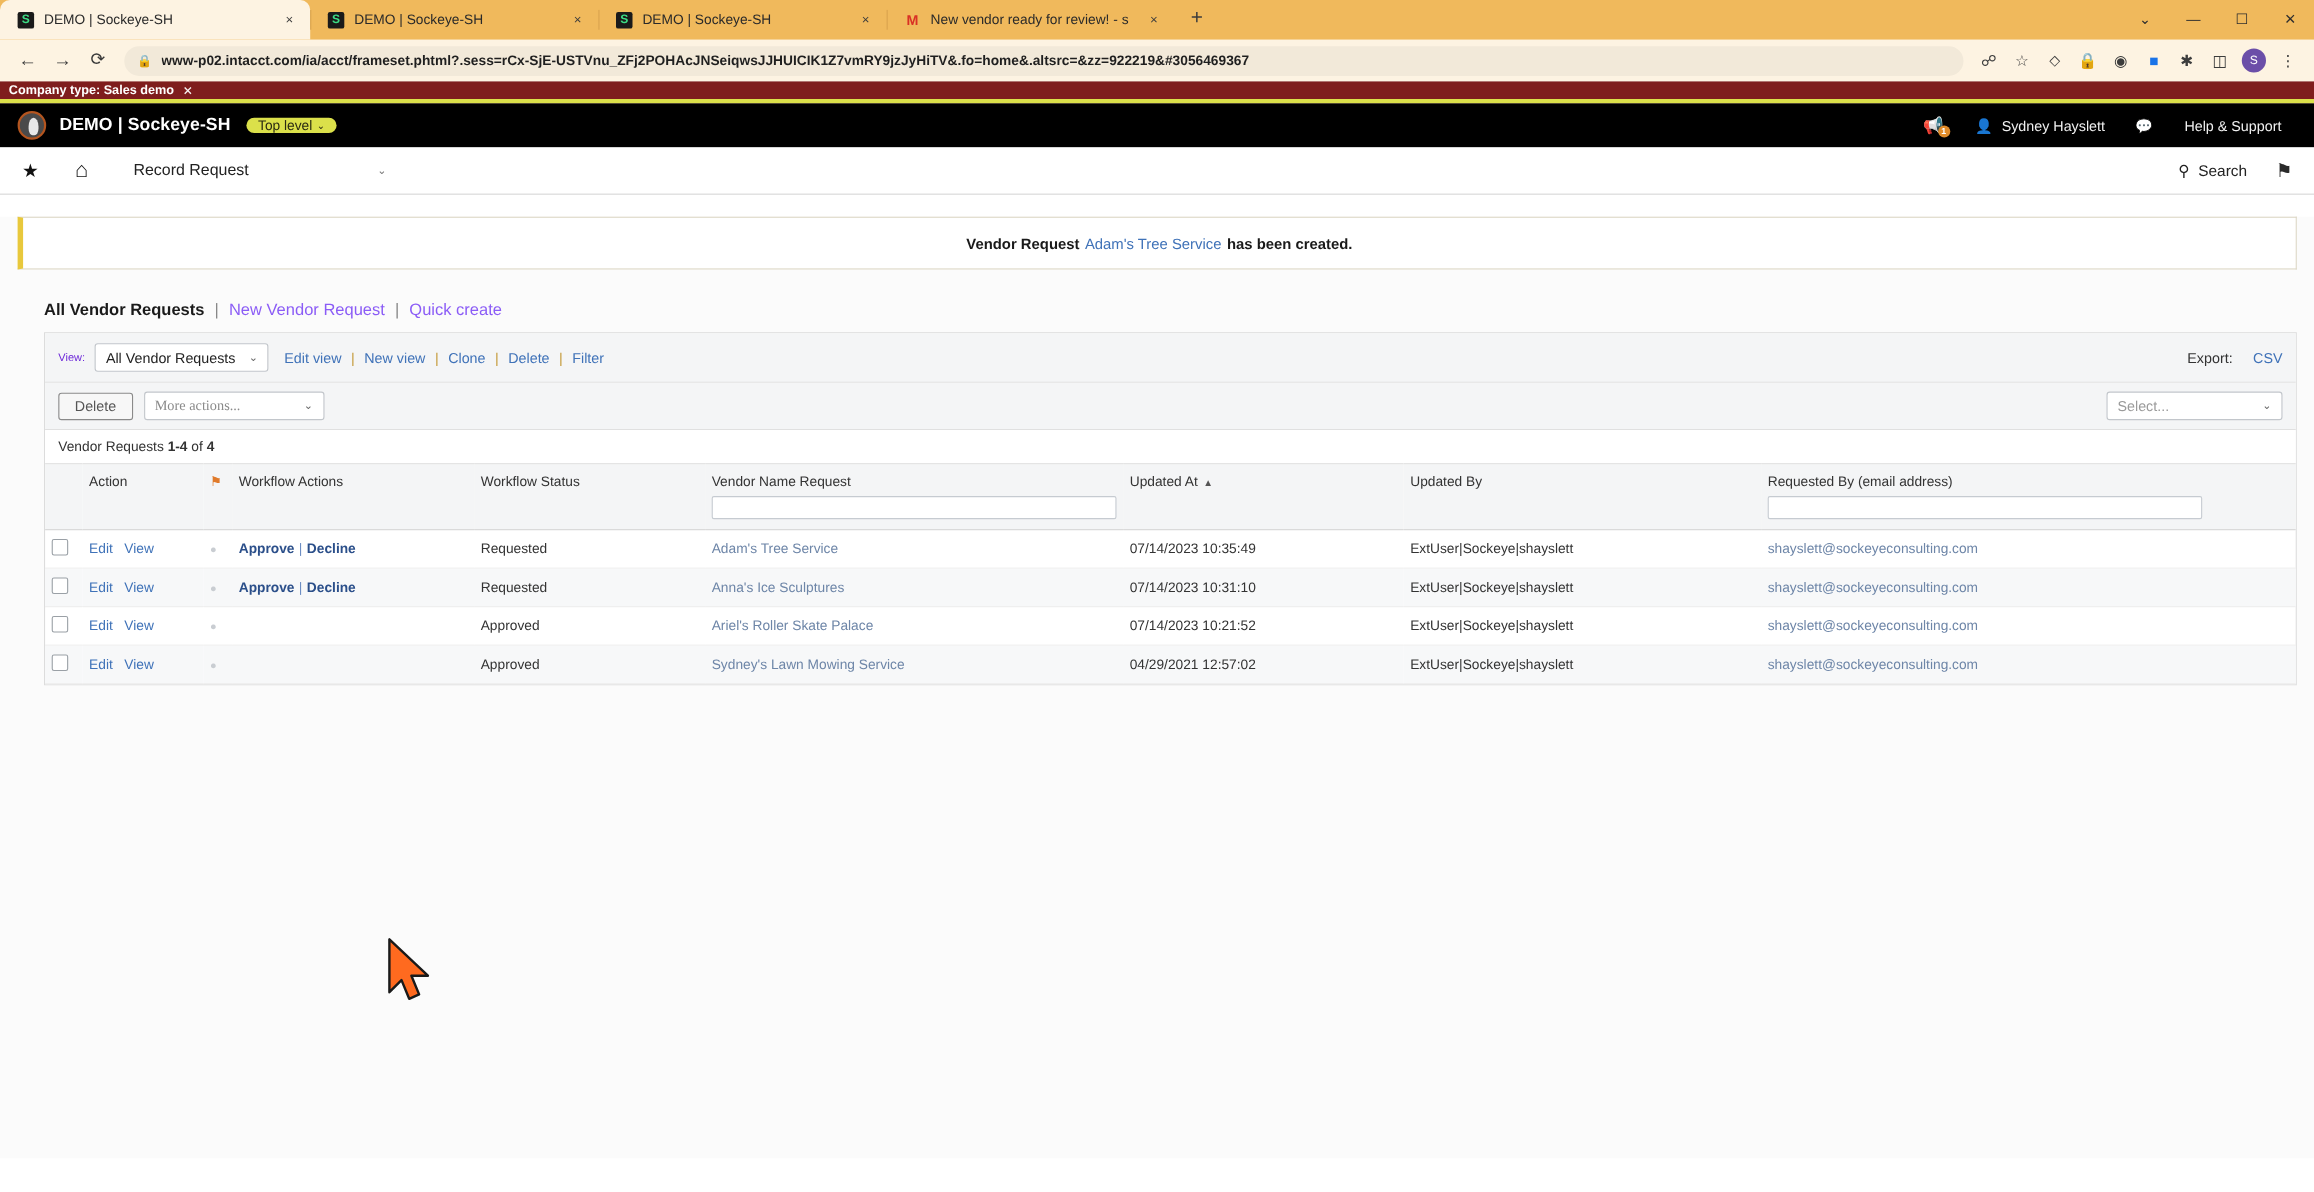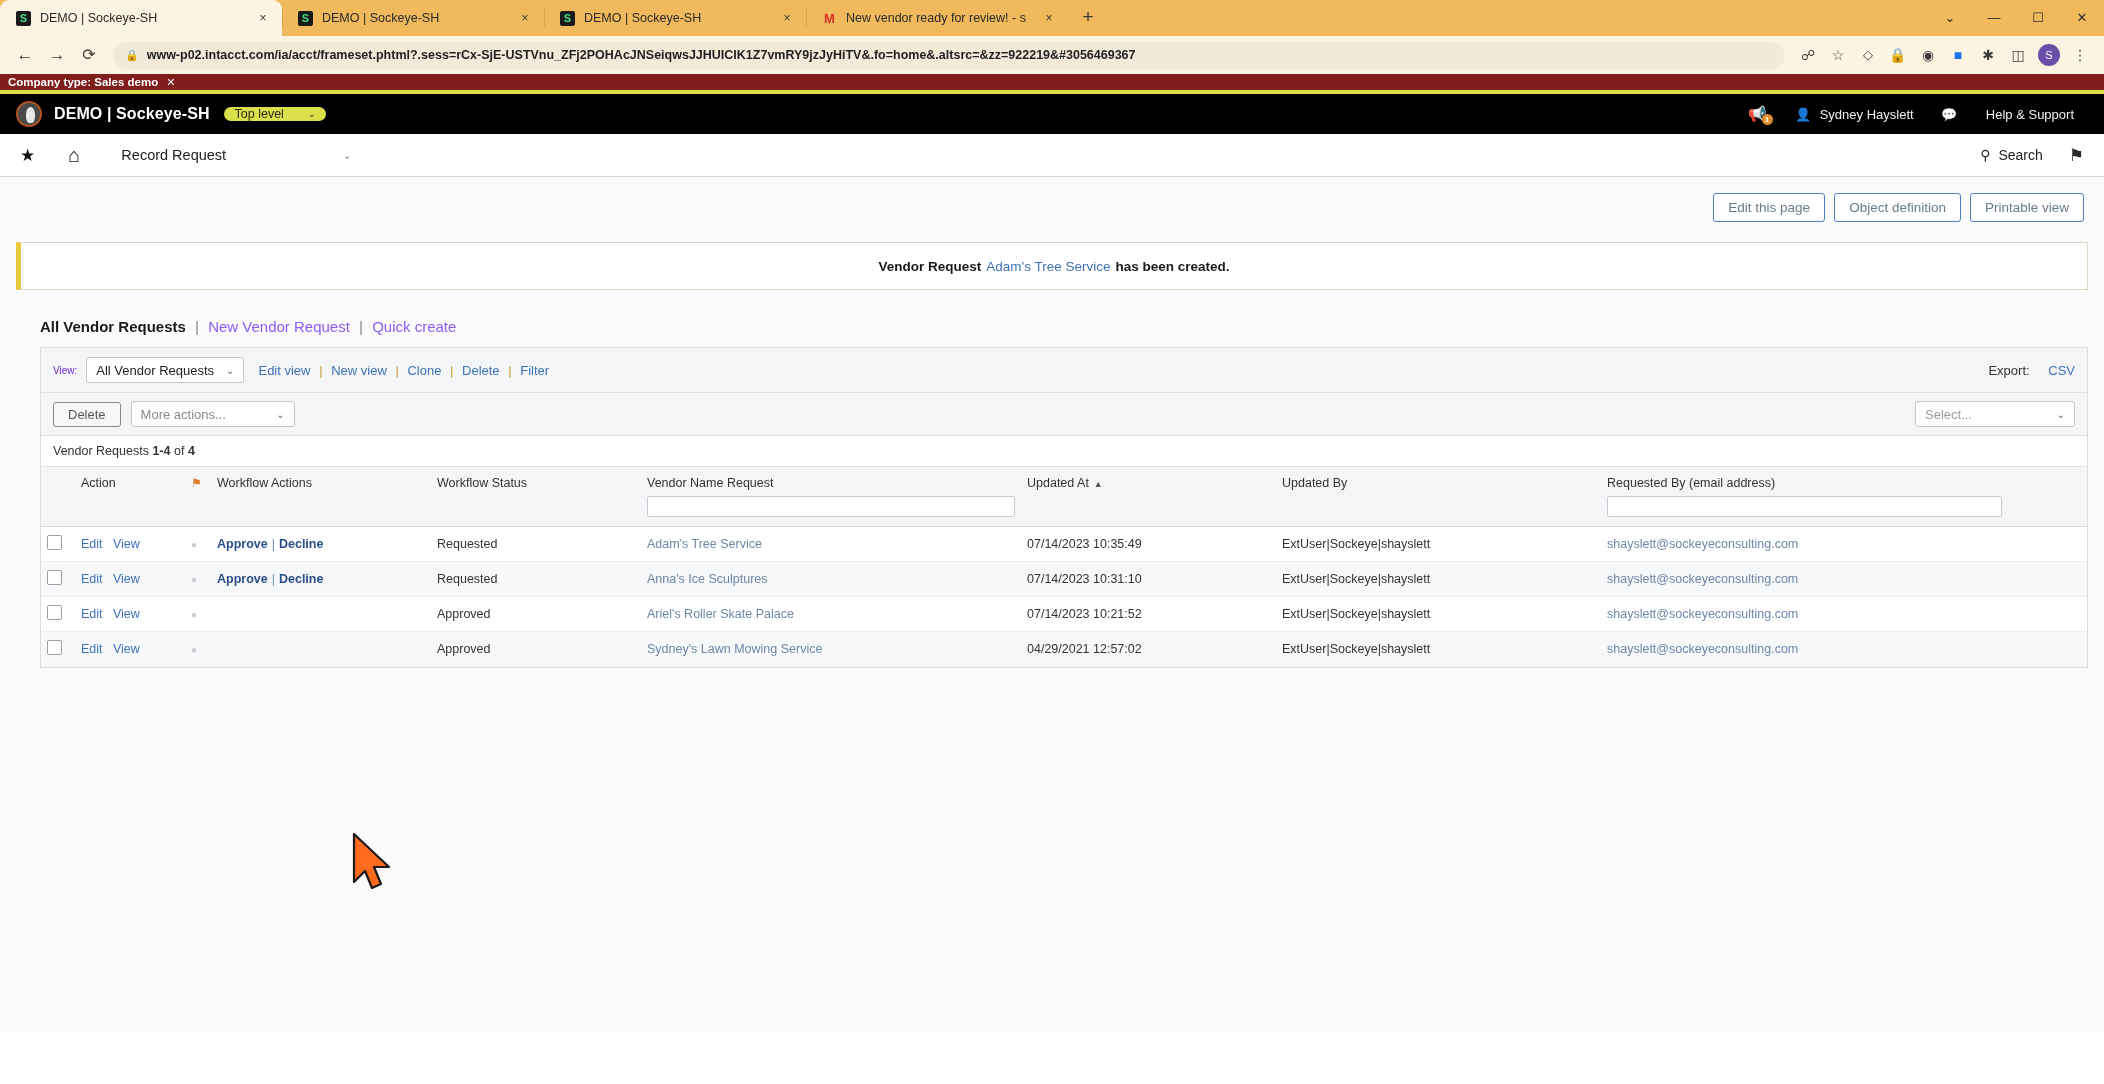--- a/index.html
+++ b/index.html
@@ -113,21 +113,21 @@
   }
   .logo-circle::after {
     content:""; position:absolute; left:8px; top:4px;
     width:9px; height:16px; border-radius:50% 50% 40% 40%;
     background:#e8e8e8;
   }
   .hdr-title { font-size:16px; font-weight:bold; letter-spacing:.1px; }
   .toplevel-pill {
     margin-left:14px; background:#dbe04a; color:#2a2a12;
     font-size:12.5px; padding:0 11px; border-radius:11px;
-    display:flex; align-items:center; gap:24px;
+    display:flex; align-items:center; gap:4px;
   }
   .toplevel-pill .cv { font-size:9px; }
   .hdr-right {
     margin-left:auto; display:flex; align-items:center; gap:0;
     font-size:13px;
   }
   .hdr-item {
     display:flex; align-items:center; gap:8px; padding:0 14px;
     color:#f0f0f0; white-space:nowrap;
   }
@@ -214,21 +214,21 @@
 
   .panel-actions {
     background:#f4f5f6; border-bottom:1px solid #e0e0e0;
     padding:8px 12px; display:flex; align-items:center; gap:10px;
   }
   .btn-del {
     border:1px solid #8a8a8a; background:#f7f7f7; color:#555;
     font-size:13px; padding:4px 14px; border-radius:3px;
     font-family:"Liberation Sans", sans-serif;
   }
-  .sel-box.more { min-width:164px; color:#8a8a8a; }
+  .sel-box.more { min-width:164px; color:#8a8a8a;font-family:Liberation Serif, serif; }
   .sel-box.right-sel { min-width:160px; color:#9a9a9a; margin-left:auto; }
 
   .count-row {
     padding:8px 12px; font-size:12.5px; color:#333;
     background:#ffffff;
   }
   .count-row b { font-weight:bold; }
 
   table.grid { width:100%; border-collapse:collapse; }
   table.grid th {
@@ -361,25 +361,20 @@
     <div class="nav-search">
       <span class="mag">⚲</span>
       <span>Search</span>
     </div>
     <span class="bookmark-ico">⚑</span>
   </div>
 </div>
 
 <div class="page-body">
 
-  <div class="btn-row">
-    <button class="obtn">Edit this page</button>
-    <button class="obtn">Object definition</button>
-    <button class="obtn">Printable view</button>
-  </div>
 
   <div class="alert-bar">
     <span style="font-weight:bold">Vendor Request</span>
     <span class="lnk">Adam's Tree Service</span>
     <span style="font-weight:bold">has been created.</span>
   </div>
 
   <div class="list-head">
     <span class="ttl">All Vendor Requests</span>
     <span class="sep">|</span>

